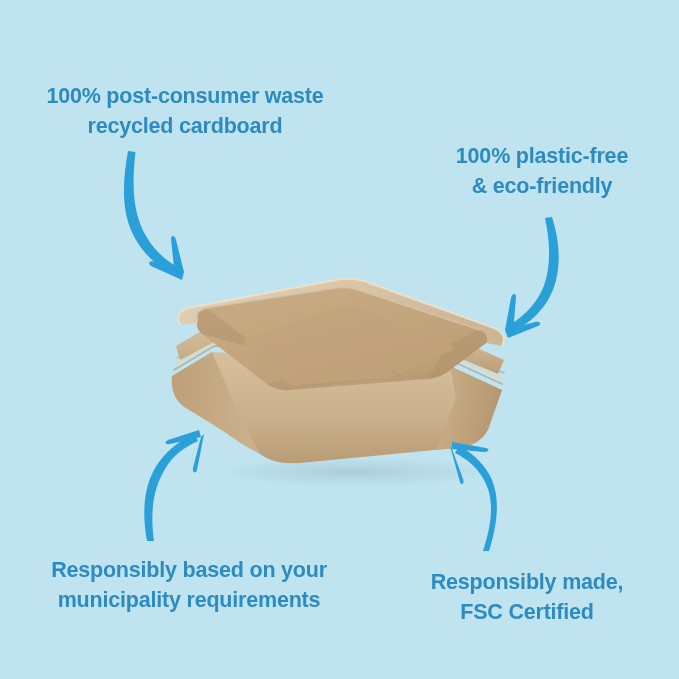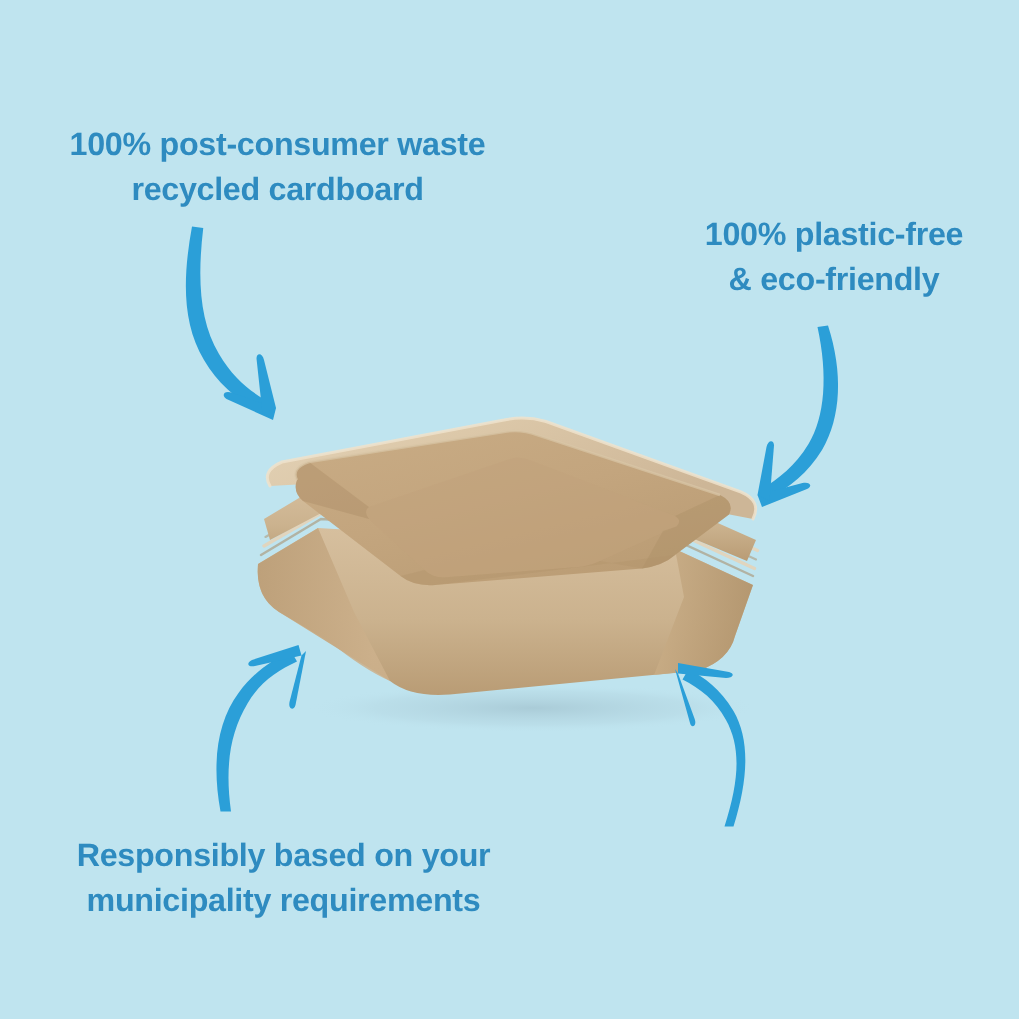--- a/index.html
+++ b/index.html
@@ -33,21 +33,21 @@
     letter-spacing: -0.2px;
     white-space: pre-line;
     text-align: center;
   }
   .callout-tl {
     left: 14px;
     top: 82px;
     width: 342px;
   }
   .callout-tr {
-    left: 432px;
+    left: 418px;
     top: 142px;
     width: 248px;
   }
   .callout-bl {
     left: 16px;
     top: 556px;
     width: 346px;
   }
   .callout-br {
     left: 399px;
@@ -299,14 +299,16 @@
 
   <div class="callout callout-tl">100% post-consumer waste
 recycled cardboard</div>
 
   <div class="callout callout-tr">100% plastic-free
 &amp; eco-friendly</div>
 
   <div class="callout callout-bl">Responsibly based on your
 municipality requirements</div>
 
+  <div class="callout callout-br">Responsibly made,
+FSC Certified</div>
 
 </div>
 
 </body></html>

